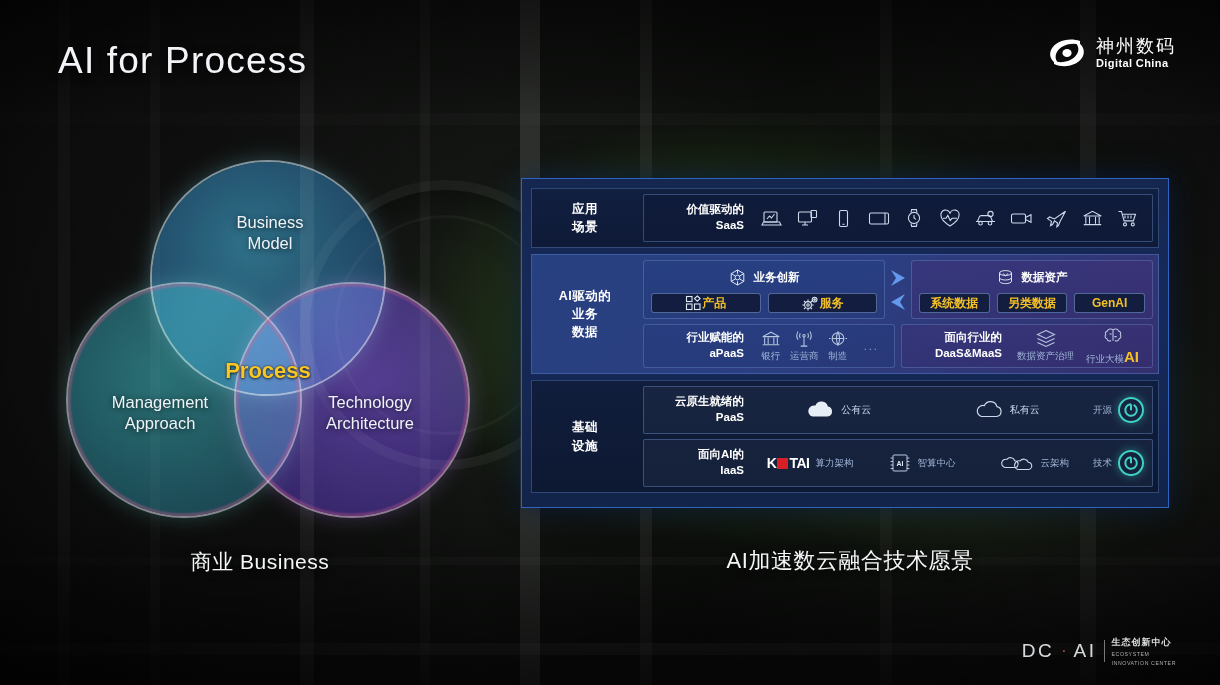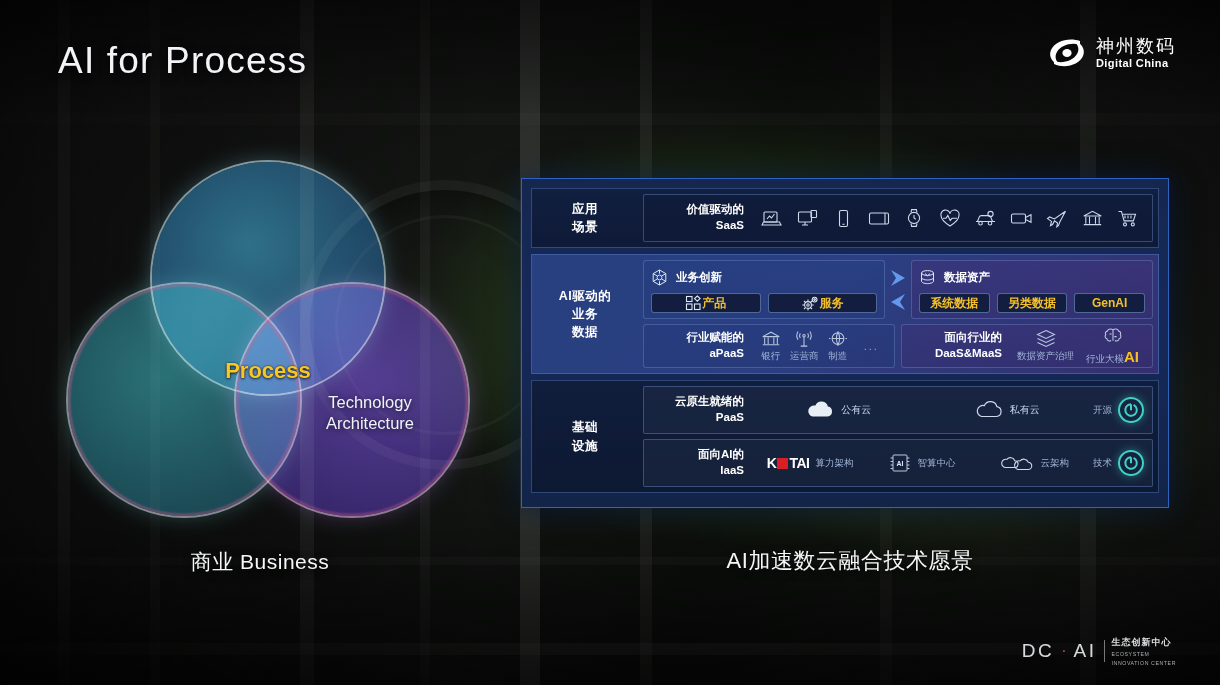--- a/index.html
+++ b/index.html
@@ -194,21 +194,21 @@
 
   
   .ai-cols { display: flex; gap: 6px; flex: 1; position: relative; }
   .ai-col {
     flex: 1; display: flex; flex-direction: column; gap: 5px;
     border: 1px solid rgba(120,155,215,0.35); border-radius: 3px; padding: 5px 7px;
   }
   .ai-col.left  { background: linear-gradient(180deg, rgba(38,64,130,0.55), rgba(34,56,120,0.4)); }
   .ai-col.right { background: linear-gradient(180deg, rgba(64,50,122,0.55), rgba(56,44,112,0.42)); margin-left: 20px; }
   .ai-col-head {
-    display: flex; align-items: center; justify-content: flex-start; gap: 8px;
+    display: flex; align-items: center; justify-content: center; gap: 8px;
     color: #fff; font-weight: 700; font-size: 11.5px; height: 22px;
   }
   .tag-row { display: flex; gap: 7px; flex: 1; align-items: stretch; }
   .tag {
     flex: 1; display: flex; align-items: center; justify-content: center; gap: 0;
     background: #121d3f; border: 1px solid rgba(130,165,225,0.55); border-radius: 3px;
     color: #f5c026; font-weight: 700; font-size: 12px;
   }
   .tag.plain { color: #f5c026; }
   .lower-row { display: flex; gap: 6px; }
@@ -281,20 +281,28 @@
     </div>
   </div>
 
   <div id="venn">
     <div class="circle c-top"></div>
     <div class="circle c-left"></div>
     <div class="circle c-right"></div>
     <div class="venn-glow-pink"></div>
     <div class="venn-glow-pink2"></div>
 
+    <div class="venn-label" id="lbl-business">
+      <div>Business</div>
+      <div>Model</div>
+    </div>
+    <div class="venn-label" id="lbl-management">
+      <div>Management</div>
+      <div>Approach</div>
+    </div>
     <div class="venn-label" id="lbl-technology">
       <div>Technology</div>
       <div>Architecture</div>
     </div>
     <div id="lbl-process">Process</div>
   </div>
 
   <div class="caption" id="cap-left">商业 Business</div>
   <div class="caption" id="cap-right">AI加速数云融合技术愿景</div>
 

